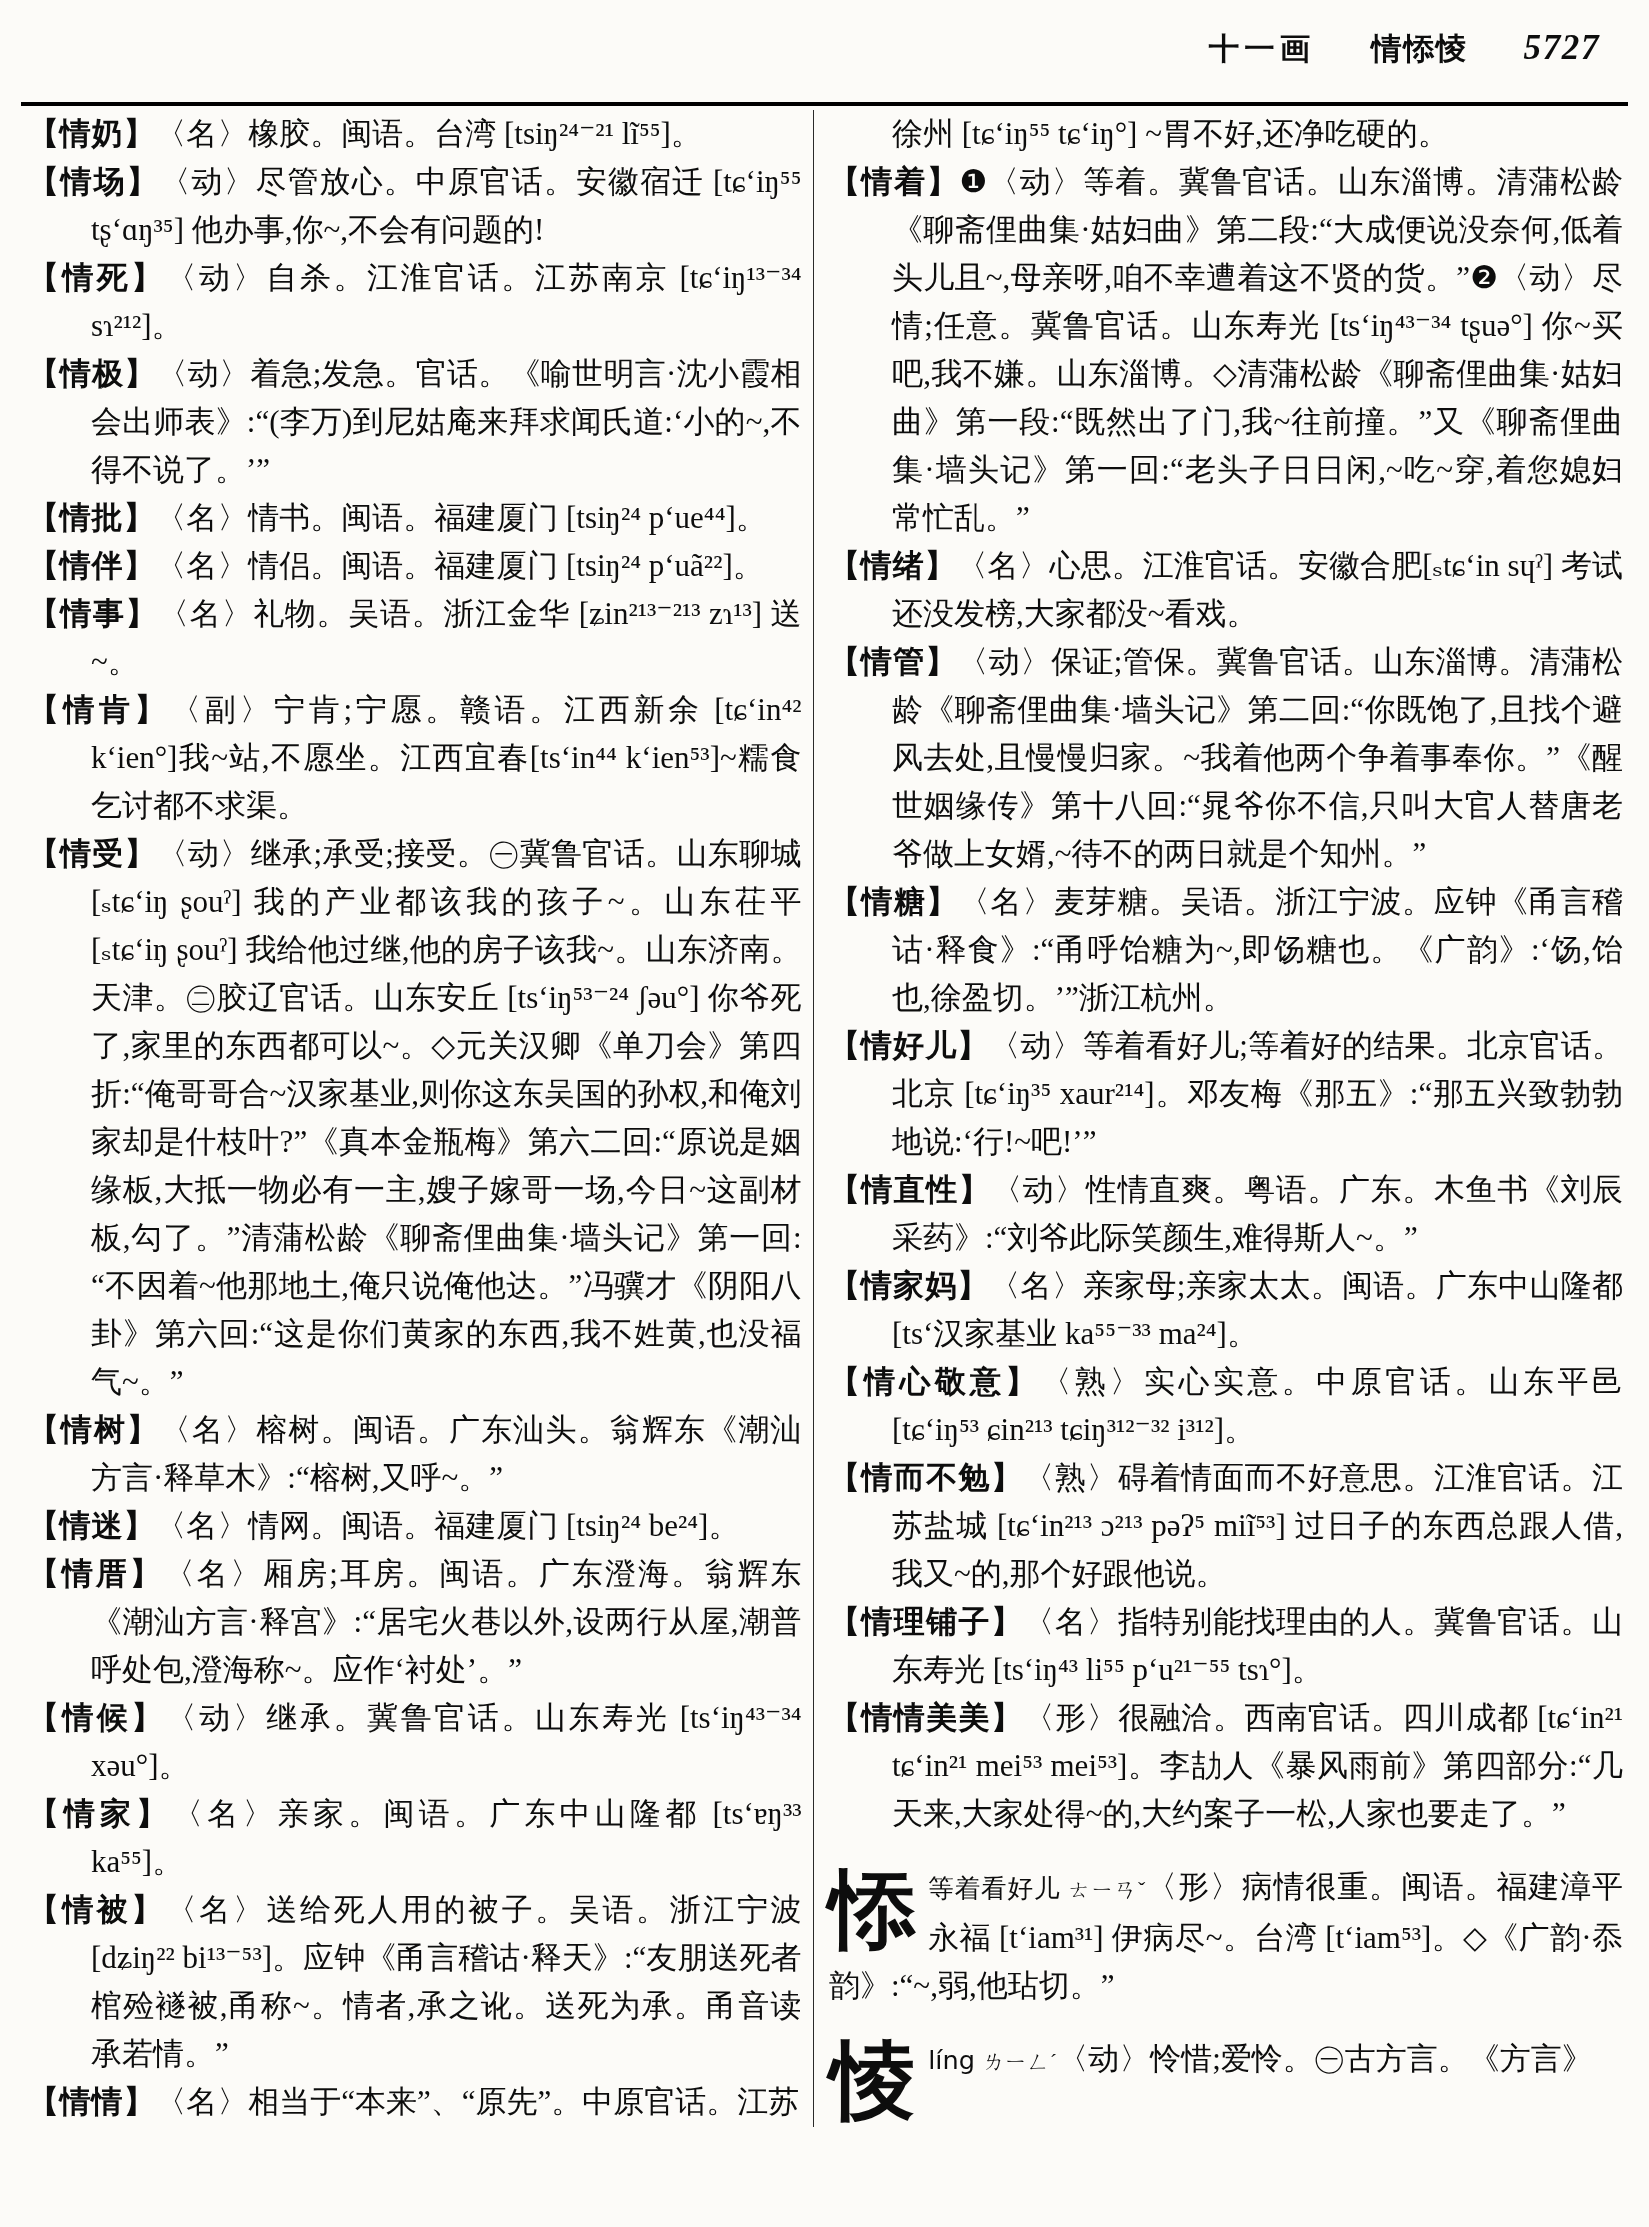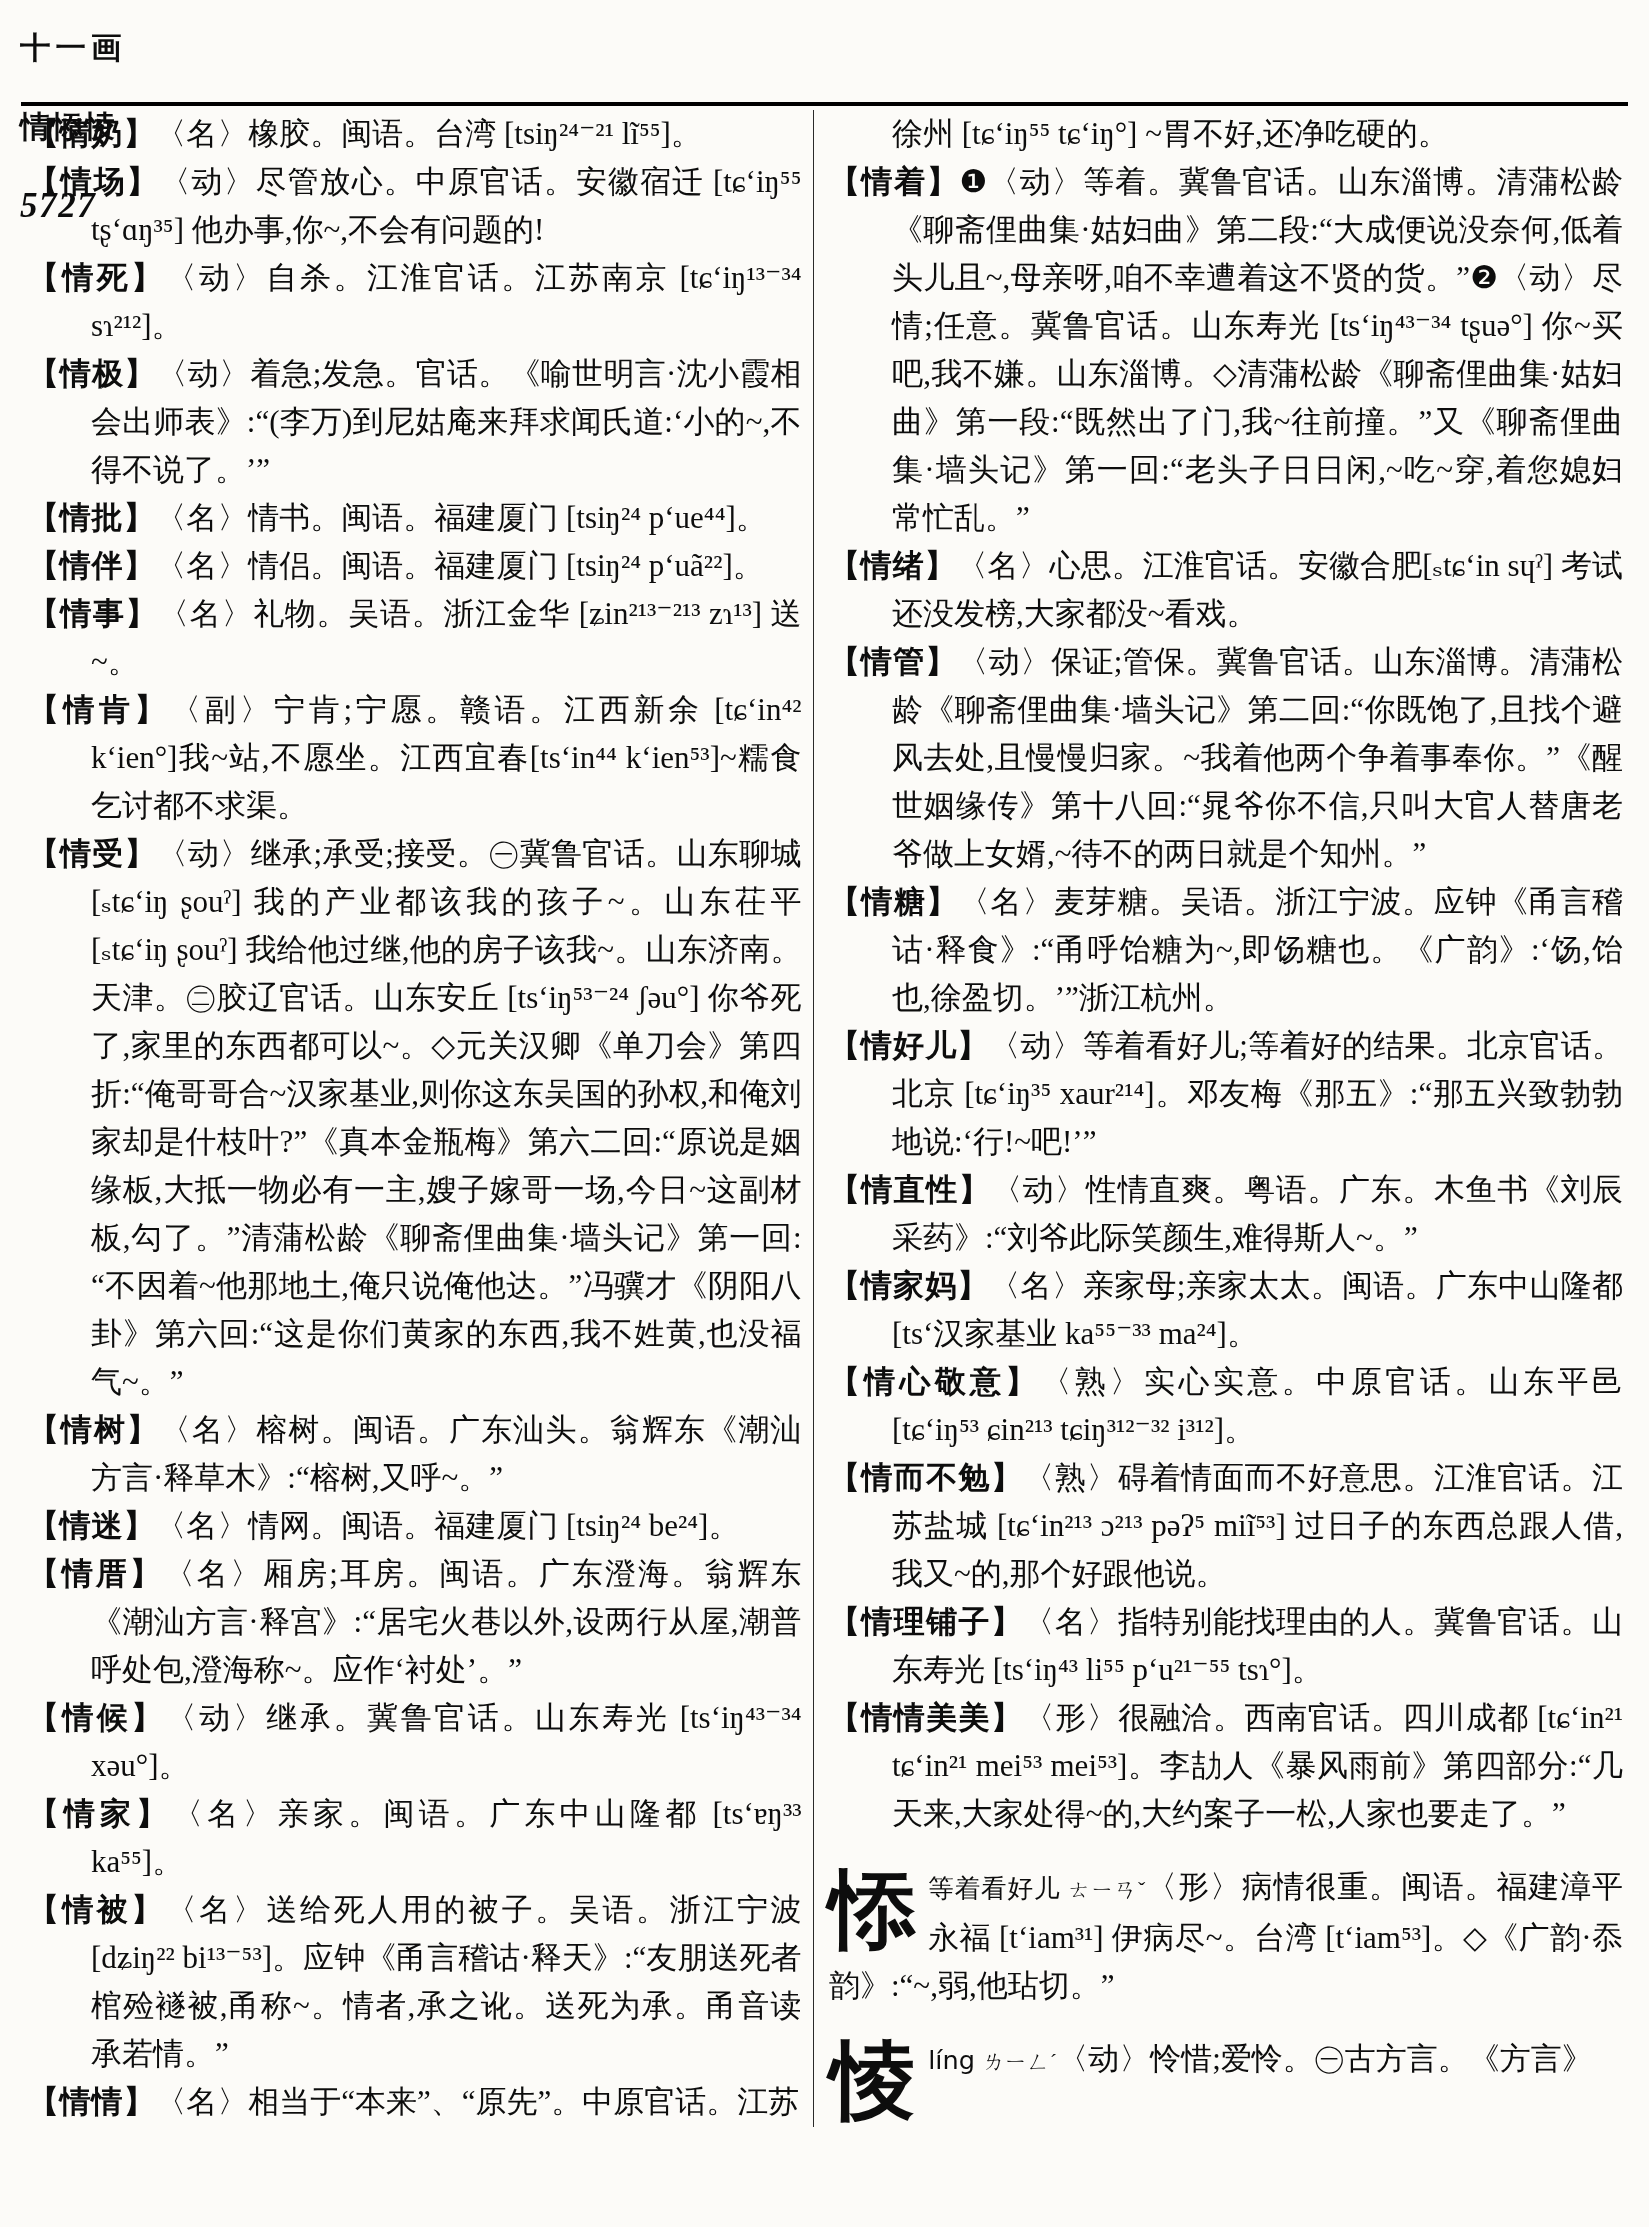--- a/index.html
+++ b/index.html
@@ -7,24 +7,24 @@
     width:1650px; height:2227px;
     background:#fcfbf8;
     color:#0d0d0d;
     font-family:"Liberation Serif","DejaVu Serif",serif;
   }
   .page { position:relative; width:1650px; height:2227px; overflow:hidden; }
 
   .header {
     position:absolute; top:28px; left:0; width:1600px;
     display:flex; justify-content:flex-end; align-items:baseline;
-    gap:38px; padding-right:49px;flex-direction:column;
+    gap:56px; padding-right:49px;
   }
   .header .section { font-size:30.5px; font-weight:bold; letter-spacing:5px; }
-  .header .chars   { font-size:30.5px; font-weight:bold; letter-spacing:1.6px;margin-left:20px; }
+  .header .chars   { font-size:30.5px; font-weight:bold; letter-spacing:1.6px; }
   .header .pageno  { font-size:35px; font-weight:bold; font-style:italic; letter-spacing:1.6px; }
 
   .rule { position:absolute; top:102px; left:21.4px; width:1607px; height:4.1px; background:#000; }
 
   .cols { position:absolute; top:110px; left:28px; width:1596px; display:flex; align-items:flex-start; }
   .col { box-sizing:border-box; }
   .col-left  { width:785px; padding-right:11.5px; }
   .col-right { width:810px; border-left:1.6px solid #2a2a2a; padding-left:15px; }
 
   .entry {

